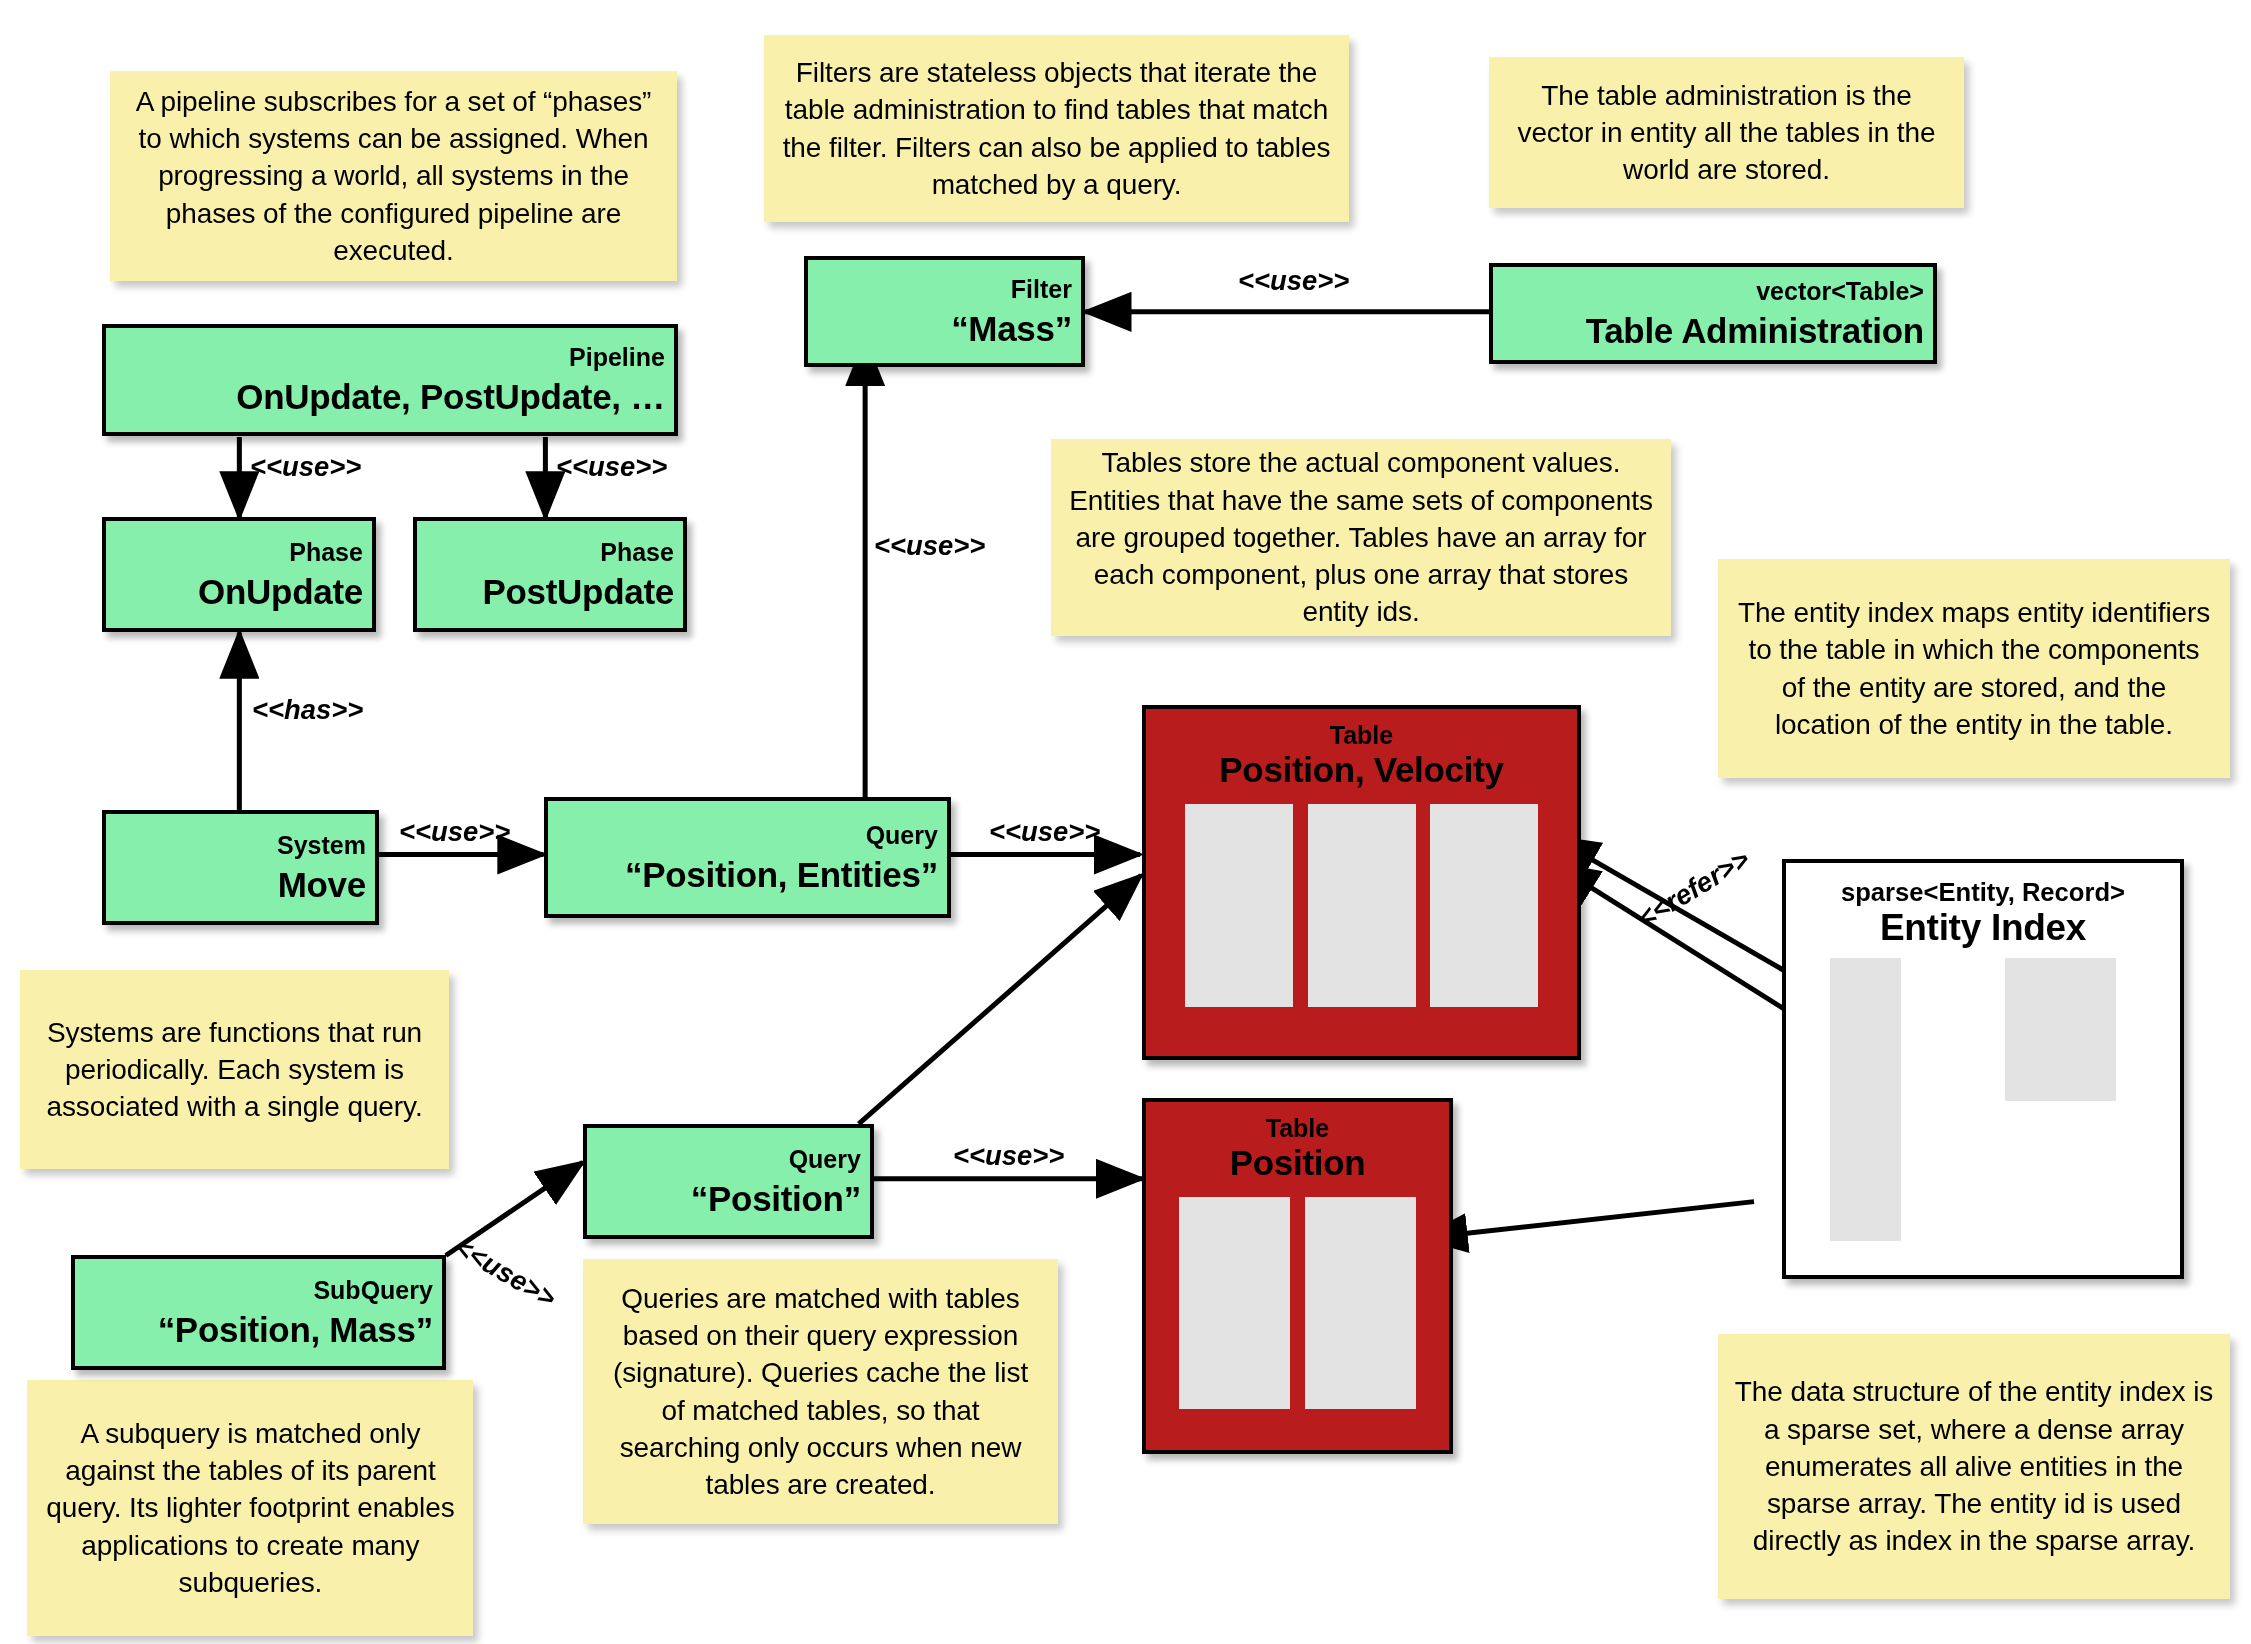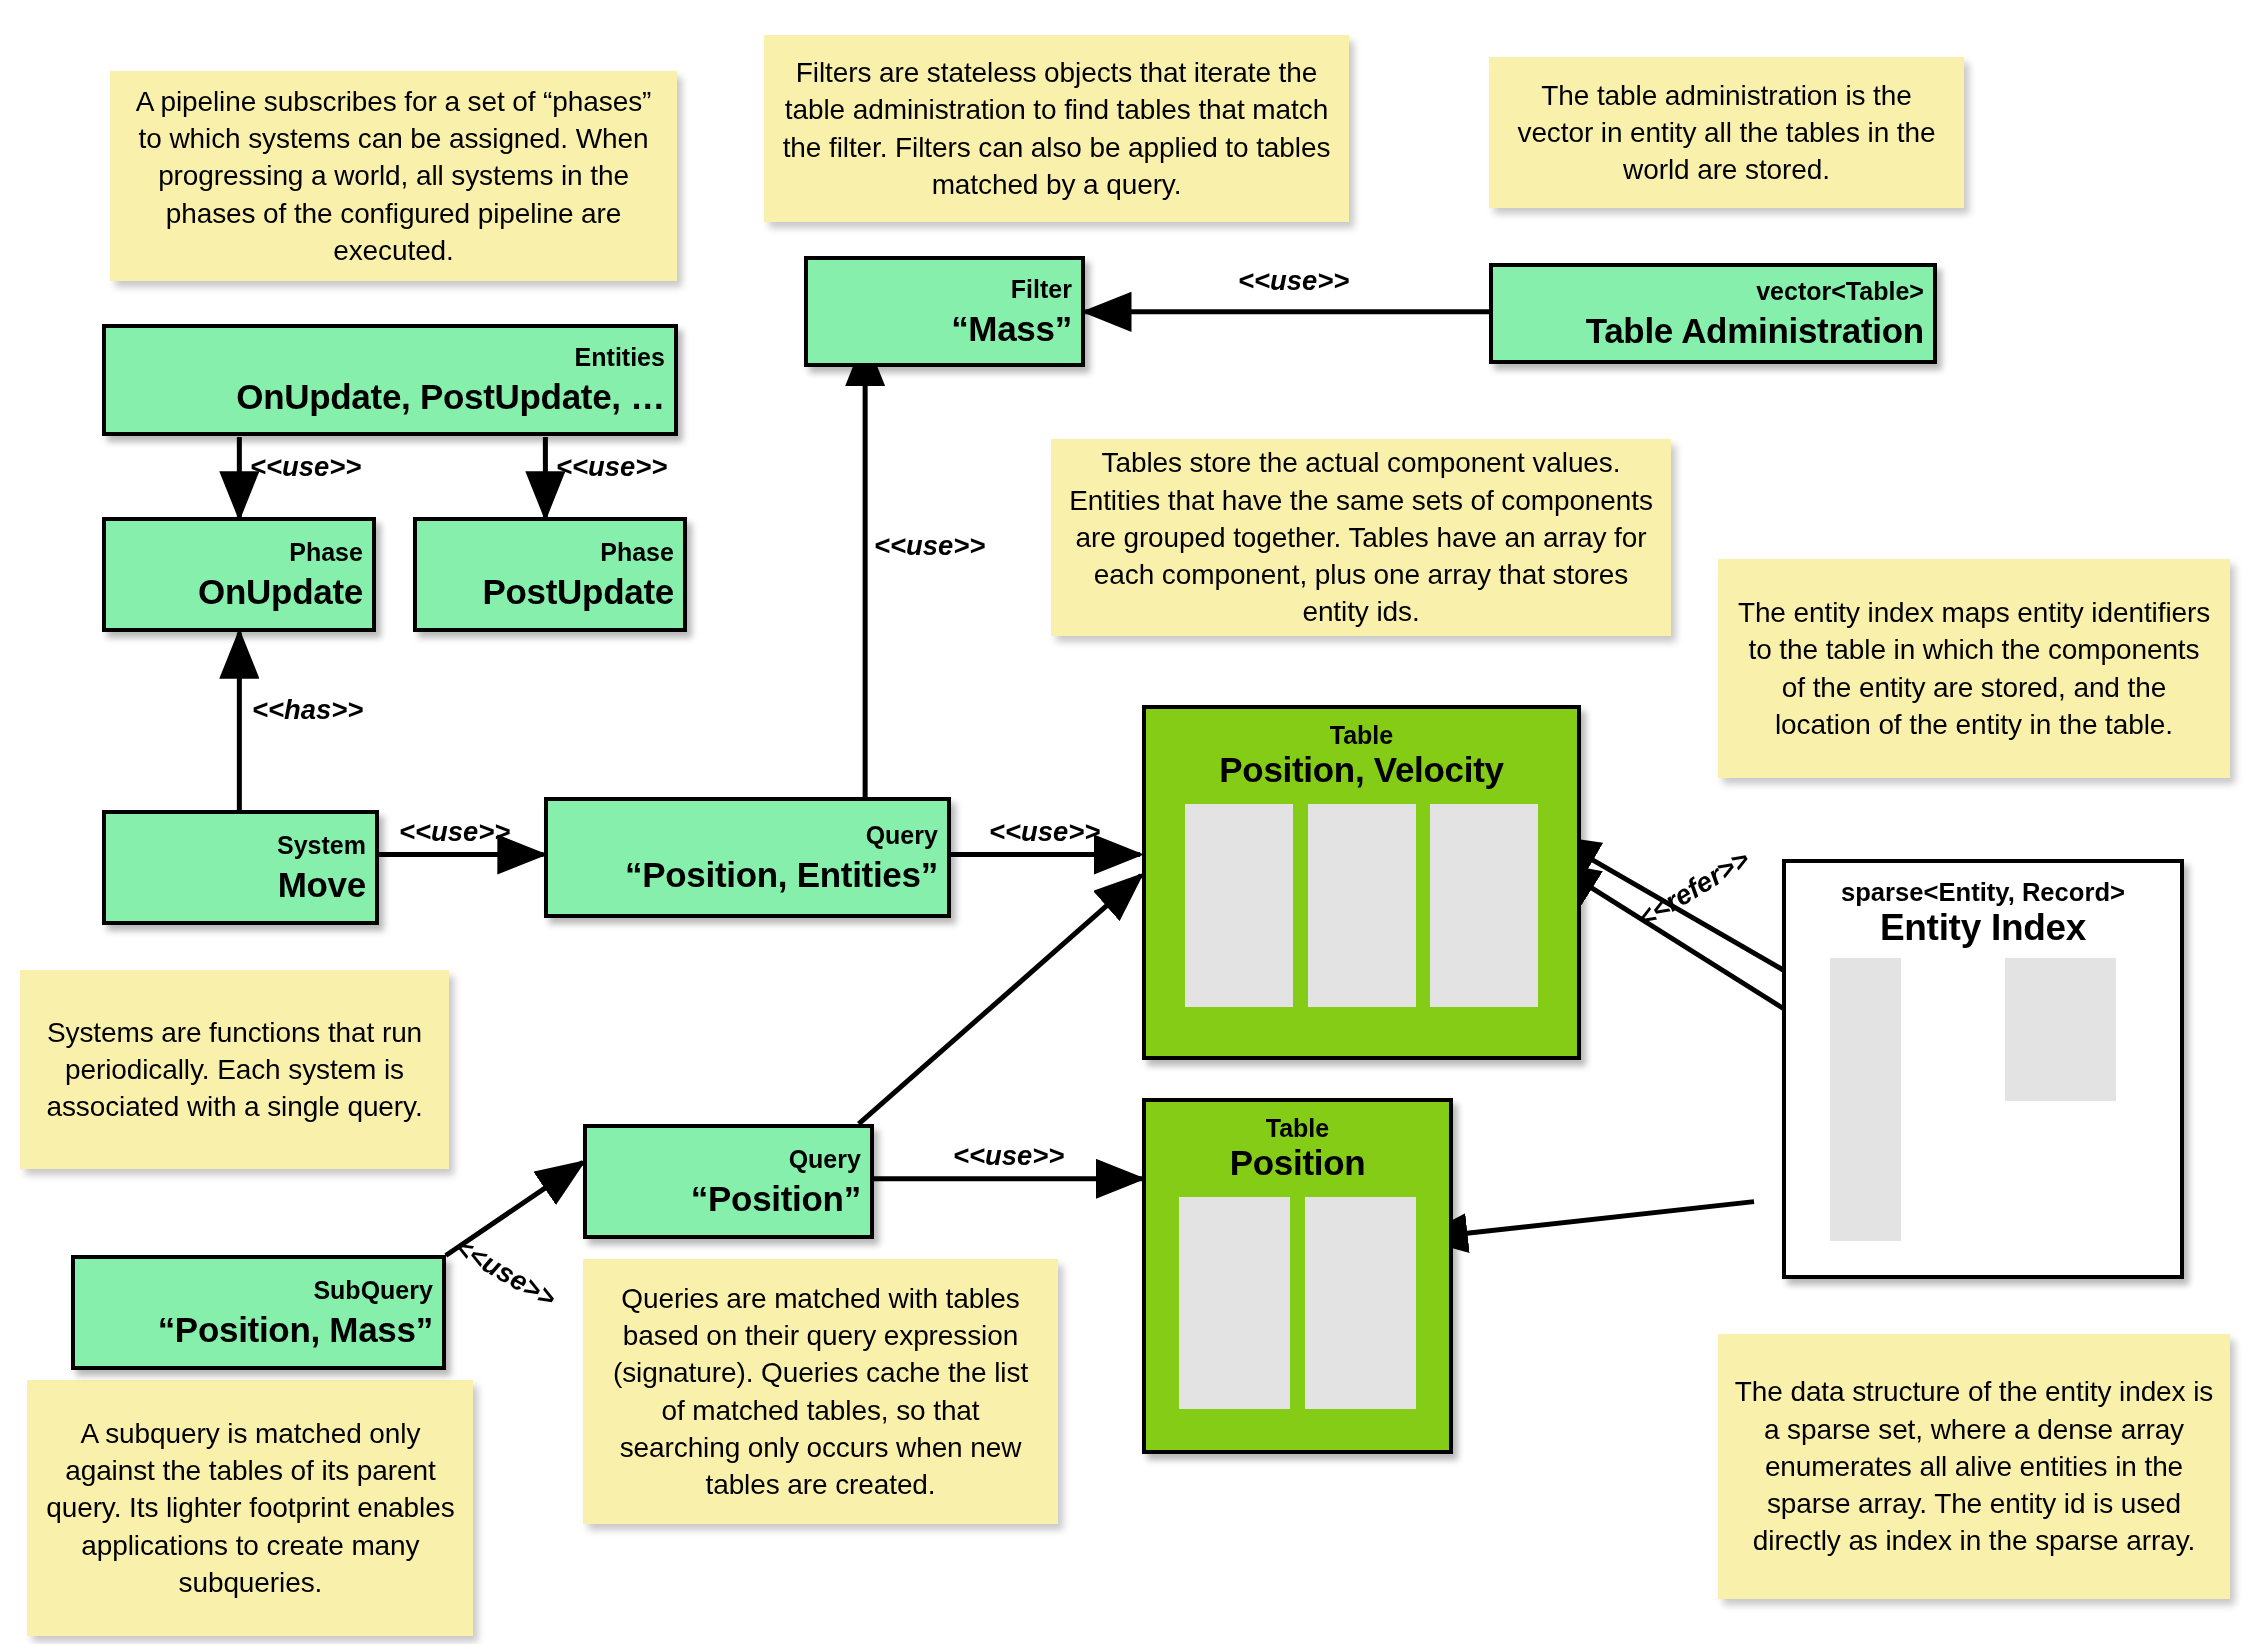--- a/index.html
+++ b/index.html
@@ -17,21 +17,21 @@
     box-sizing:border-box;display:flex;flex-direction:column;
     align-items:flex-end;justify-content:center;
     box-shadow:4.6px 5.5px 6.4px rgba(0,0,0,0.28);
     text-align:center;padding:5.5px 9.1px;
   }
   .box .kind{font-size:25px;font-weight:700;color:#000;line-height:1.12;letter-spacing:0px;}
   .box .name{font-size:35px;font-weight:700;color:#000;line-height:1.12;margin-top:6px;letter-spacing:-0.3px;}
 
   
   .tablebox{
-    position:absolute;background:#84cc16;border:4.6px solid #000000;
+    position:absolute;background:#b91c1c;border:4.6px solid #000000;
     box-sizing:border-box;box-shadow:4.6px 5.5px 6.4px rgba(0,0,0,0.28);
     display:flex;flex-direction:column;align-items:center;padding-top:12.8px;
   }
   .tablebox .kind{font-size:25px;font-weight:700;color:#000;line-height:1.1;}
   .tablebox .name{font-size:35px;font-weight:700;color:#000;line-height:1.1;margin-top:1.8px;letter-spacing:-0.3px;}
   .cols{display:flex;gap:14.6px;margin-top:14.6px;}
   .col{background:#e3e3e3;}
 
   .idxbox{
     position:absolute;background:#ffffff;border:4.6px solid #000000;
@@ -128,21 +128,21 @@
 
   <div class="note" style="left:20px;top:970px;width:429px;height:199px;">Systems are functions that run periodically. Each system is associated with a single query.</div>
 
   <div class="note" style="left:583px;top:1259px;width:475px;height:265px;">Queries are matched with tables based on their query expression (signature). Queries cache the list of matched tables, so that searching only occurs when new tables are created.</div>
 
   <div class="note" style="left:27.4px;top:1380px;width:446px;height:256px;">A subquery is matched only against the tables of its parent query. Its lighter footprint enables applications to create many subqueries.</div>
 
   <div class="note" style="left:1718px;top:1334px;width:512px;height:265px;">The data structure of the entity index is a sparse set, where a dense array enumerates all alive entities in the sparse array. The entity id is used directly as index in the sparse array.</div>
 
   <div class="box" style="left:102px;top:324px;width:576px;height:112px;">
-    <div class="kind">Entities</div>
+    <div class="kind">Pipeline</div>
     <div class="name">OnUpdate, PostUpdate, …</div>
   </div>
 
   <div class="box" style="left:102px;top:517px;width:274px;height:115px;">
     <div class="kind">Phase</div>
     <div class="name">OnUpdate</div>
   </div>
 
   <div class="box" style="left:413px;top:517px;width:274px;height:115px;">
     <div class="kind">Phase</div>

